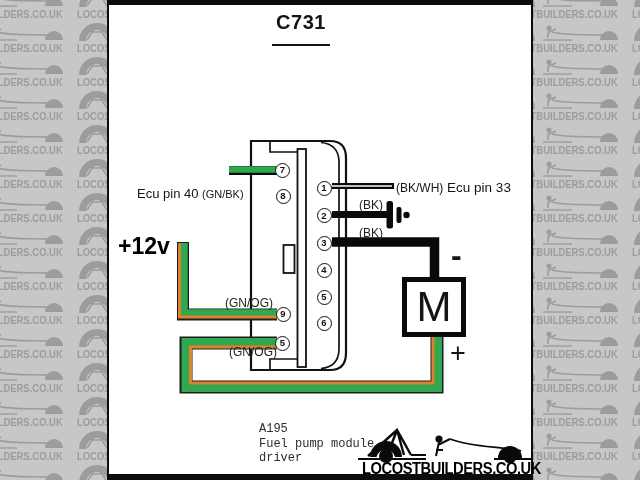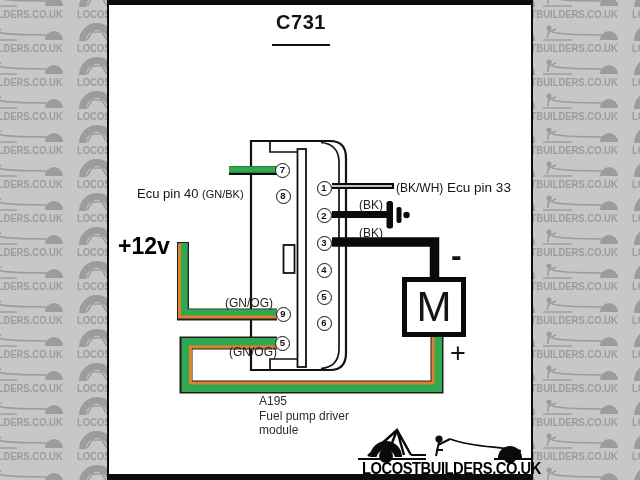--- a/index.html
+++ b/index.html
@@ -44,21 +44,21 @@
   #lbl-ecu40 .small{font-size:11px;}
   #lbl-ecu54{left:396px;top:180px;font-size:13.5px;}
   #lbl-ecu54 .small{font-size:12px;}
   #lbl-bk2{left:359px;top:198px;font-size:12px;color:#222;}
   #lbl-bk3{left:359px;top:226px;font-size:12px;color:#222;}
   #lbl-gnog9{left:225px;top:296px;font-size:12px;color:#222;}
   #lbl-gnog10{left:229px;top:345px;font-size:12px;color:#222;}
   #lbl-12v{left:118px;top:233px;font-size:23px;font-weight:bold;color:#000;}
   #lbl-minus{left:451px;top:238px;font-size:32px;line-height:34px;font-weight:bold;}
   #lbl-plus{left:450px;top:338px;font-size:27px;line-height:30px;}
-  #lbl-a195{left:259px;top:394px;font-size:12px;line-height:14.5px;color:#2e2e2e;}
+  #lbl-a195{left:259px;top:422px;font-size:12px;line-height:14.5px;color:#2e2e2e;font-family:Liberation Mono, monospace;}
   #lbl-a195 span{display:block;}
 
   
   .pin{
     position:absolute;width:15px;height:15px;border-radius:50%;
     background:#fff;border:1.7px solid #111;box-sizing:border-box;
     font-size:9.5px;font-weight:bold;color:#111;
     display:flex;align-items:center;justify-content:center;line-height:1;
   }
 
@@ -854,22 +854,22 @@
 <div id="lbl-bk2" class="lbl">(BK)</div>
 <div id="lbl-bk3" class="lbl">(BK)</div>
 <div id="lbl-gnog9" class="lbl">(GN/OG)</div>
 <div id="lbl-gnog10" class="lbl">(GN/OG)</div>
 <div id="lbl-12v" class="lbl">+12v</div>
 <div id="lbl-minus" class="lbl">-</div>
 <div id="lbl-plus" class="lbl">+</div>
 
 <div id="lbl-a195" class="lbl">
   <span>A195</span>
-  <span>Fuel pump driver</span>
-  <span>module</span>
+  <span>Fuel pump module</span>
+  <span>driver</span>
 </div>
 
 <svg id="logo-car" width="180" height="40" viewBox="0 0 180 40">
   <path d="M14,33 A16,16 0 0 1 46,33 L39,33 A9.5,9.5 0 0 0 20.5,33 Z" fill="#0a0a0a"></path>
   <circle cx="30" cy="32" r="7" fill="#0a0a0a"></circle>
   <path d="M12,32 L41,6 L55,31 M41,6 L31,32 M41,6 L48,31" stroke="#0a0a0a" stroke-width="2.4" fill="none"></path>
   <path d="M55,31 H70" stroke="#0a0a0a" stroke-width="2" fill="none"></path>
   <circle cx="83" cy="15" r="3.6" fill="#0a0a0a"></circle>
   <path d="M83,18 L80,32 M82,21 L94,15 M80,26 L87,26" stroke="#0a0a0a" stroke-width="2" fill="none"></path>
   <path d="M94,15 C118,24 144,22 165,27" stroke="#0a0a0a" stroke-width="1.8" fill="none"></path>

